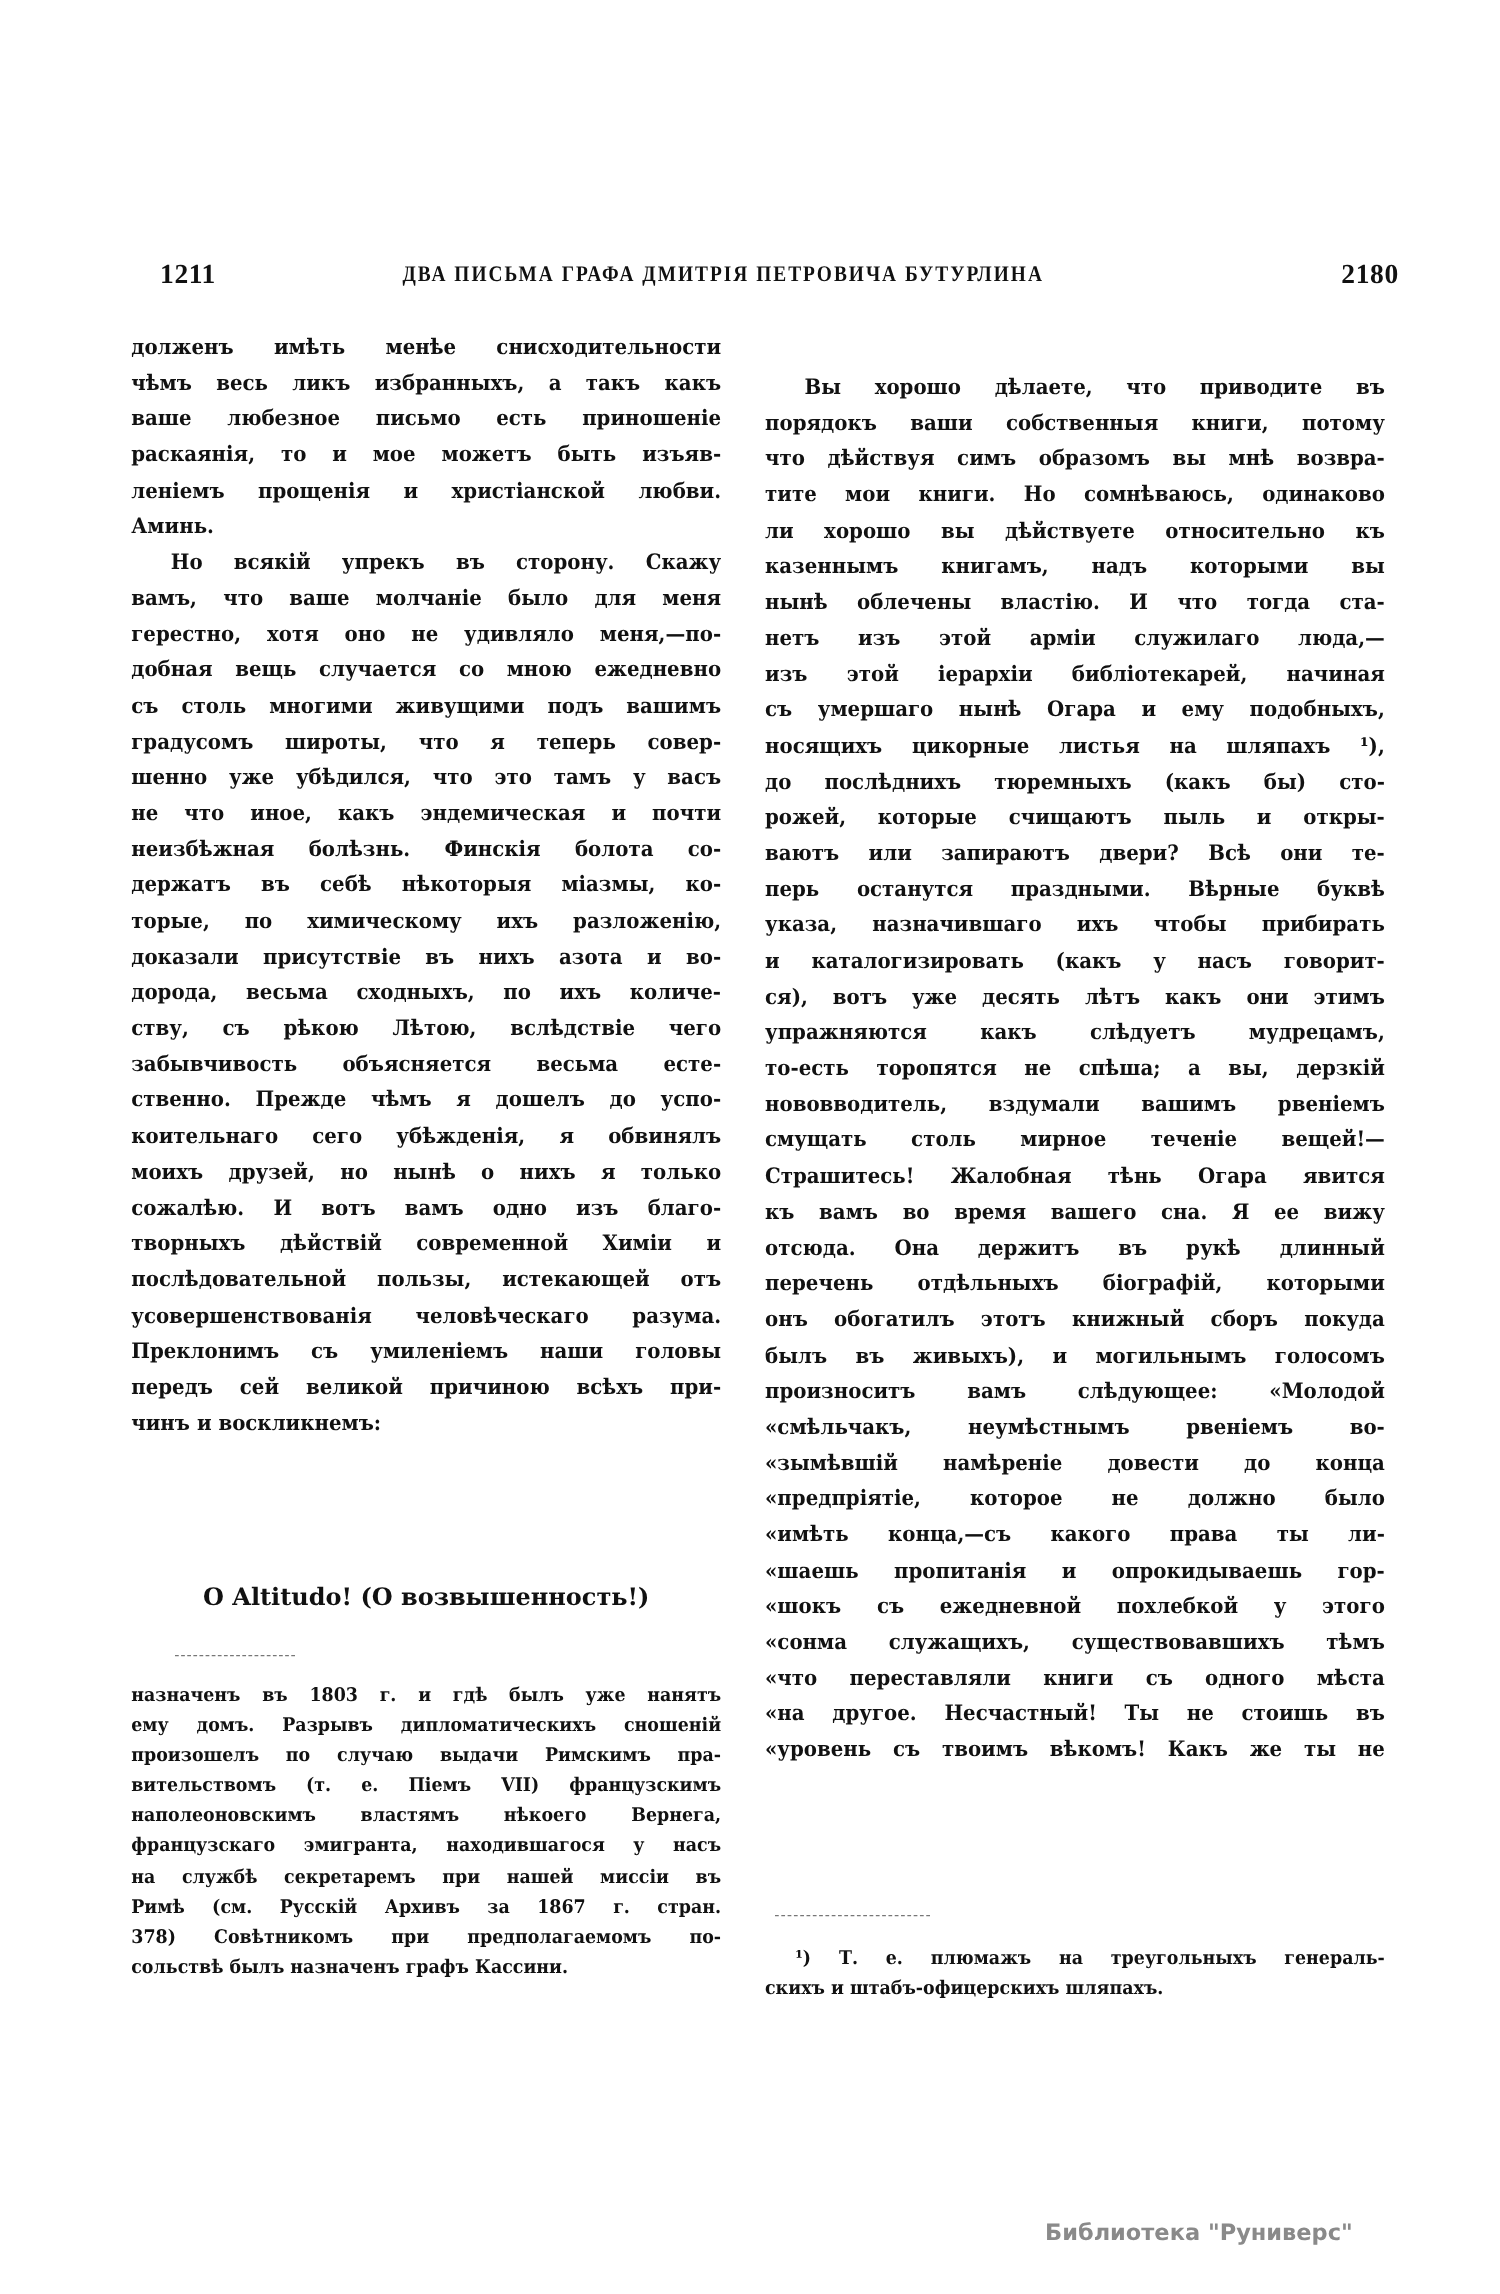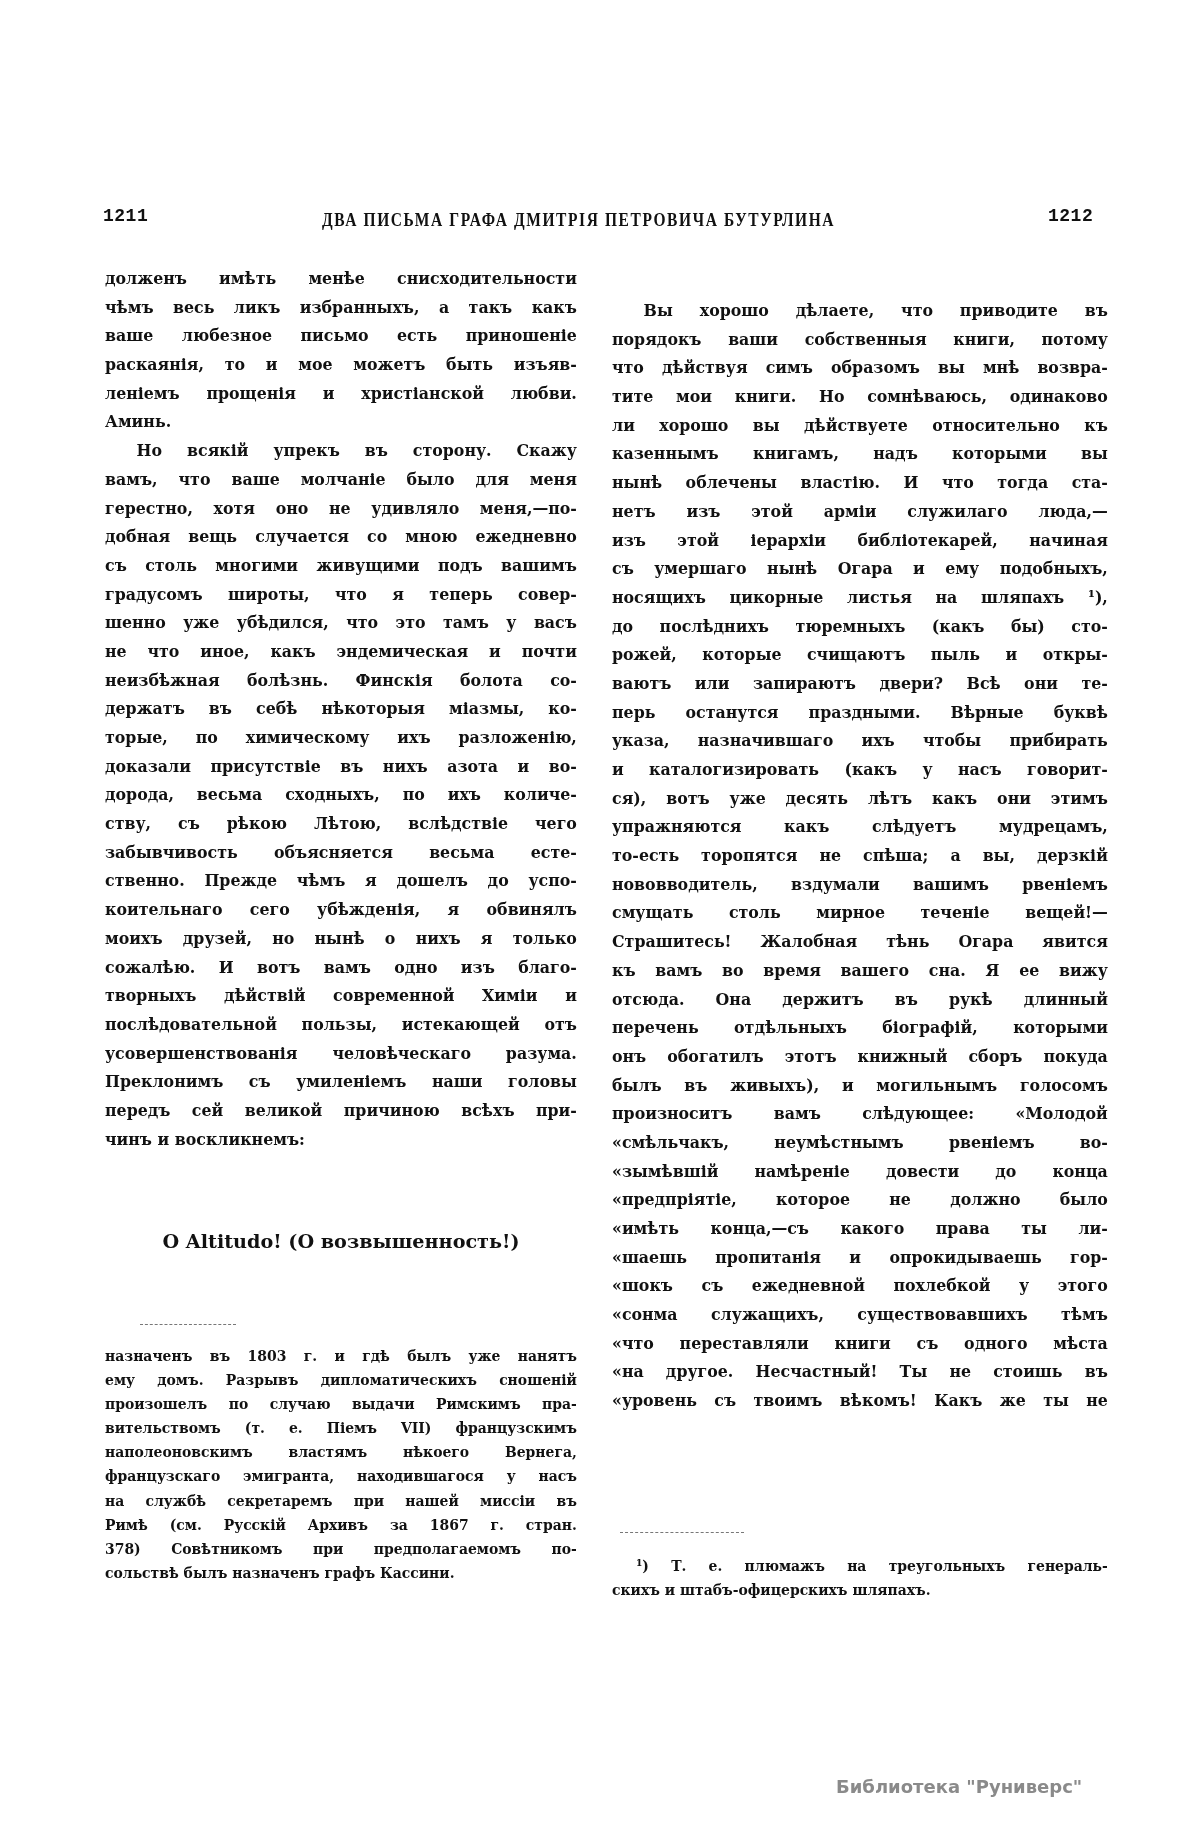--- a/index.html
+++ b/index.html
@@ -9,22 +9,22 @@
       position: relative;
       overflow: hidden;
       font-family: "DejaVu Serif", "Liberation Serif", serif;
       color: #111111;
     }
     .page-header {
       position: absolute; left: 0; top: 206px; width: 1200px; height: 30px;
     }
     .page-num {
       position: absolute; top: 0;
-      font-family: Liberation Mono, monospace;
-      font-weight: bold; font-size: 18px; letter-spacing: 0.5px;
+      font-family: Liberation Serif, serif;
+      font-weight: bold; font-size: 22px; letter-spacing: 0.5px; margin-left: 25px;
     }
     .page-num.left { left: 103px; }
     .page-num.right { left: 1048px; }
     .running-title {
       position: absolute; left: 322px; top: 4px;
       font-family: "Liberation Serif", serif;
       font-weight: bold; font-size: 15.5px; letter-spacing: 1.6px;
       transform: scaleY(1.15); transform-origin: left top;
     }
     .column {
@@ -40,21 +40,21 @@
       text-align: justify;
       text-align-last: justify;
       height: 28.7px;
       font-weight: bold;
       transform: scaleX(0.93); transform-origin: left center;
       width: 107.5%;
     }
     .line.indent { padding-left: 34px; box-sizing: border-box; }
     .line.last { text-align-last: left; }
     .quote {
-      position: absolute; left: 105px; top: 1227px; width: 472px;
+      position: absolute; left: 105px; top: 1263px; width: 472px;
       text-align: center; font-size: 19.2px; line-height: 30px;
     }
     .quote-text { font-weight: bold; }
     .divider {
       position: absolute; height: 0;
       border-top: 1.3px dashed #777777;
     }
     .divider.left { left: 140px; top: 1324px; width: 96px; }
     .divider.right { left: 620px; top: 1532px; width: 124px; }
     .footnote {
@@ -76,21 +76,21 @@
       font-family: "DejaVu Sans", sans-serif;
       font-size: 18px; color: #8a8a8a; font-weight: bold;
     }
   </style>
 </head>
 <body>
 
 <div class="page-header">
   <span class="page-num left">1211</span>
   <span class="running-title">ДВА ПИСЬМА ГРАФА ДМИТРІЯ ПЕТРОВИЧА БУТУРЛИНА</span>
-  <span class="page-num right">1212</span>
+  <span class="page-num right">2180</span>
 </div>
 
 <div class="column col-left" id="col-left">
     <span class="line">долженъ имѣть менѣе снисходительности</span>
     <span class="line">чѣмъ весь ликъ избранныхъ, а такъ какъ</span>
     <span class="line">ваше любезное письмо есть приношеніе</span>
     <span class="line">раскаянія, то и мое можетъ быть изъяв-</span>
     <span class="line">леніемъ прощенія и христіанской любви.</span>
     <span class="line last">Аминь.</span>
     <span class="line indent">Но всякій упрекъ въ сторону. Скажу</span>

